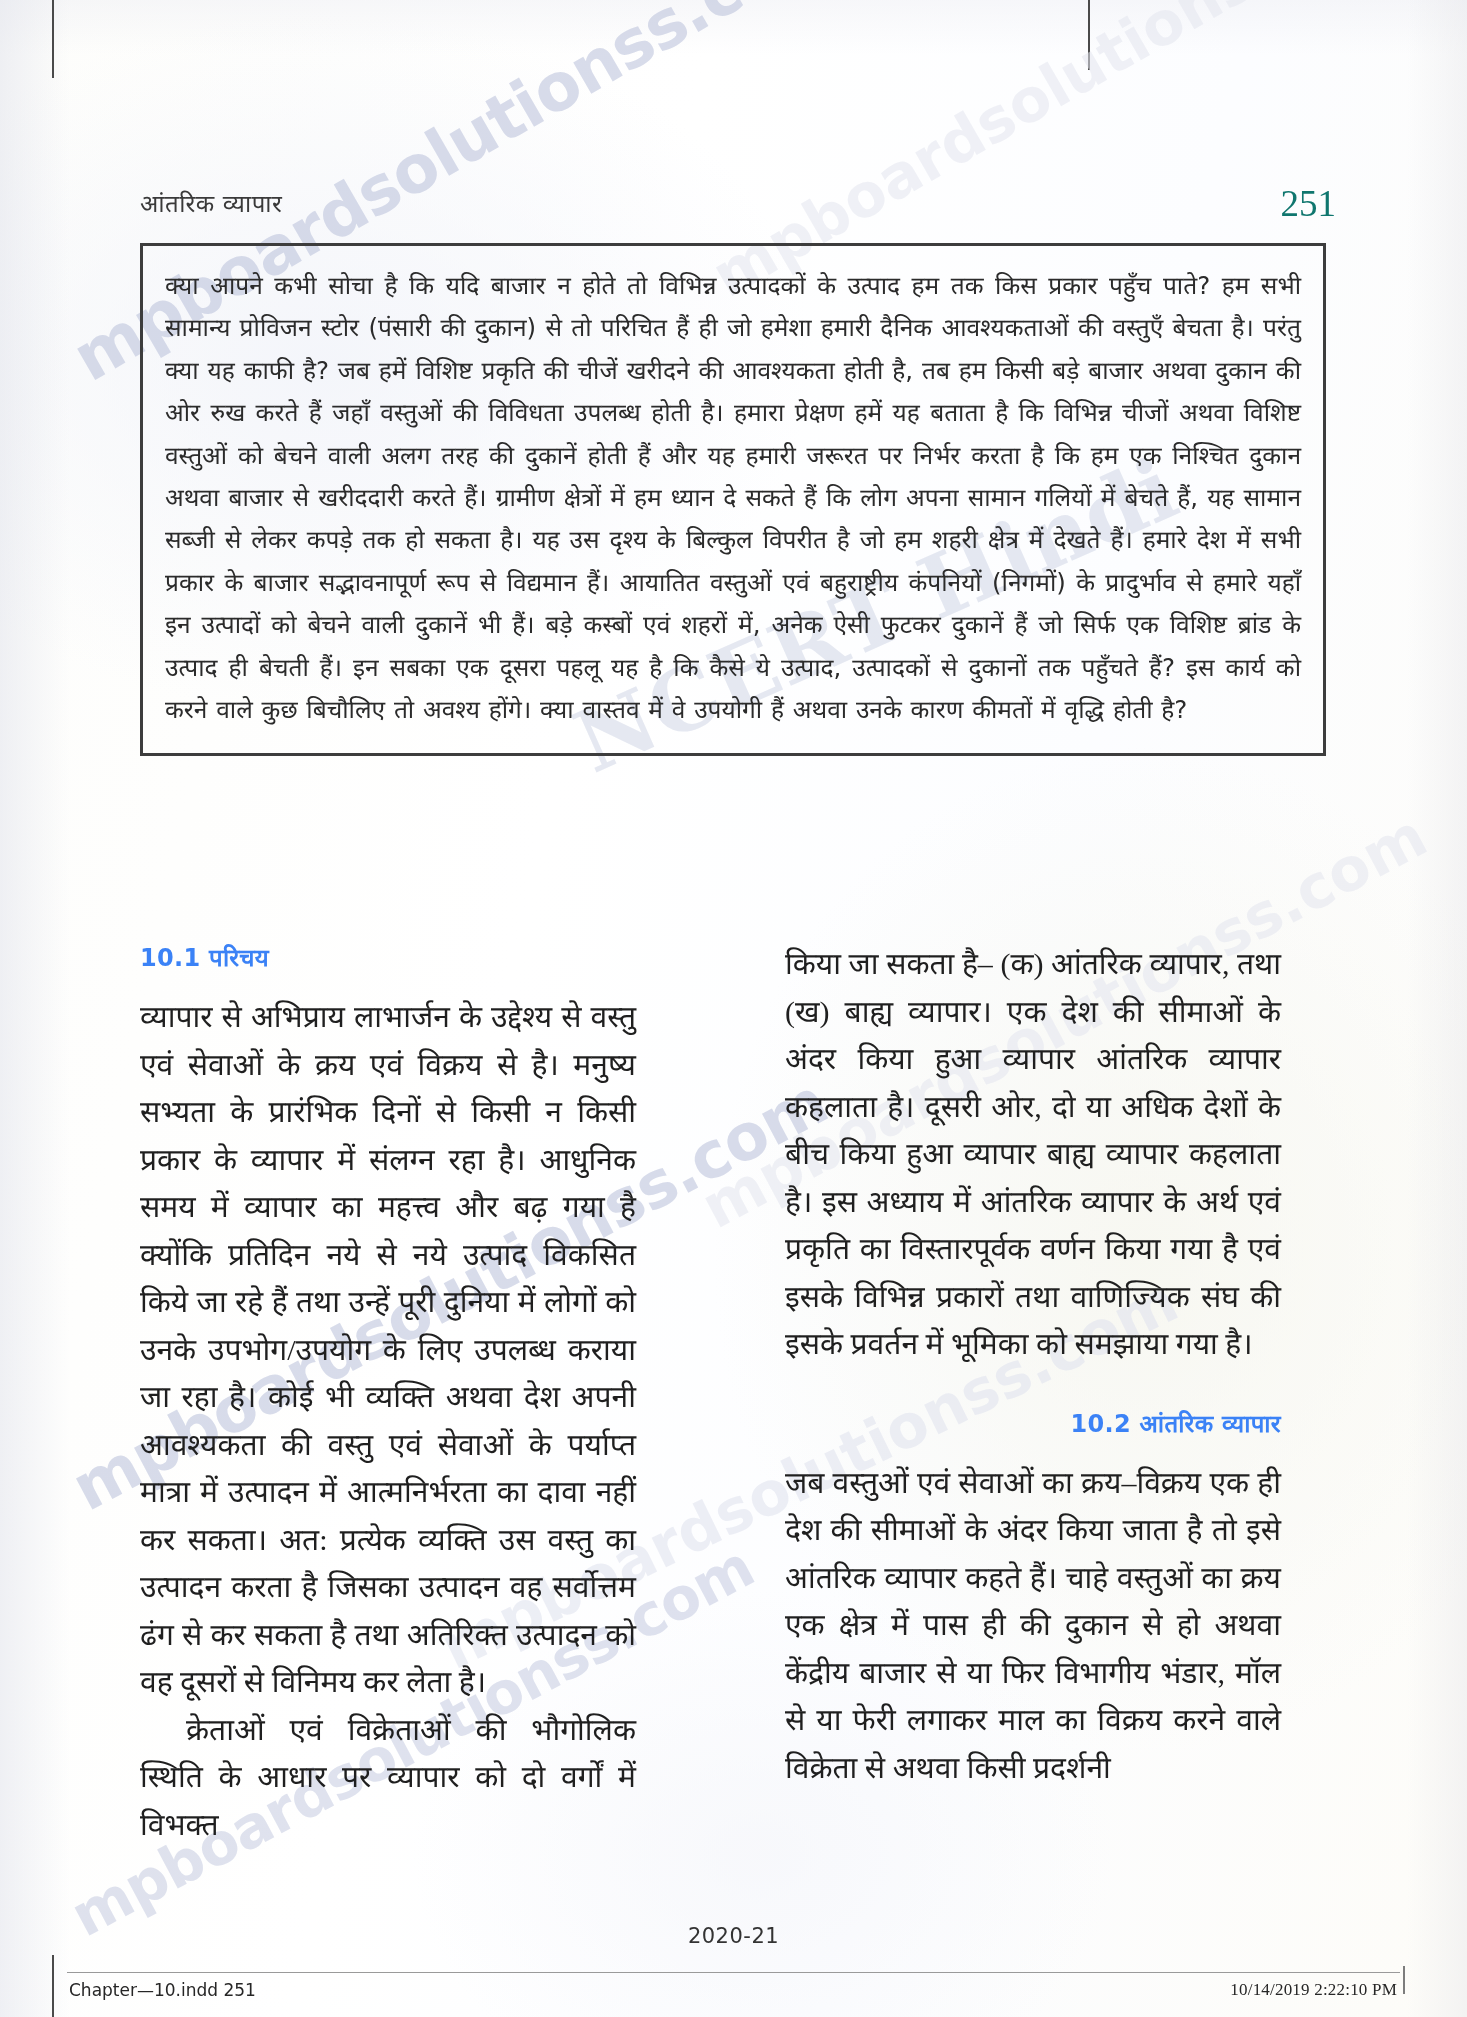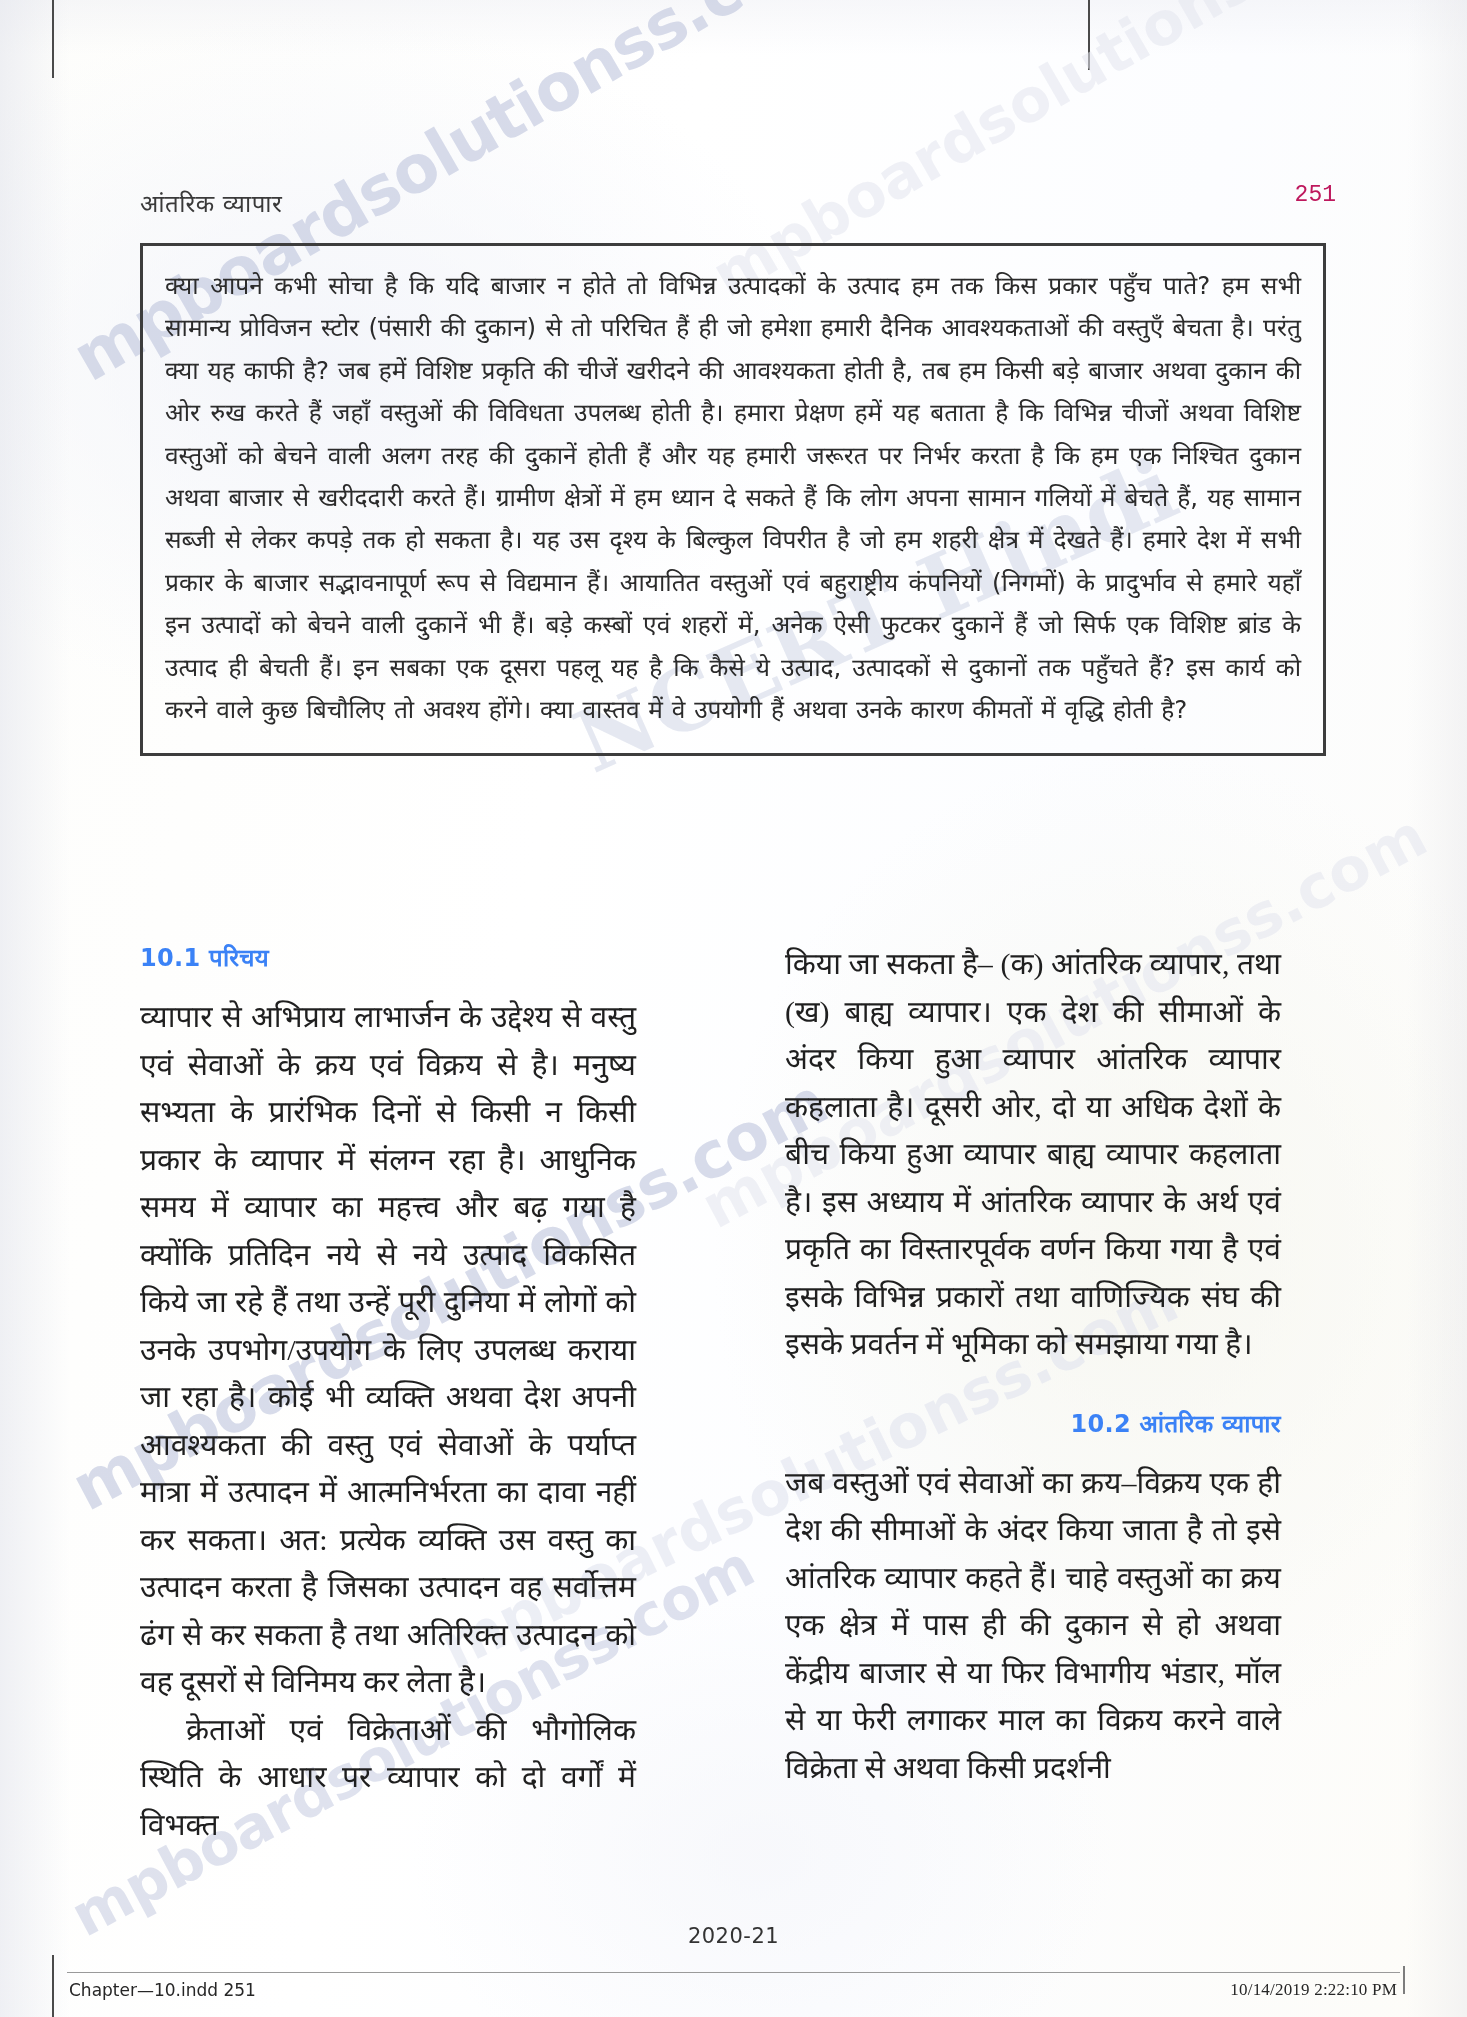--- a/index.html
+++ b/index.html
@@ -113,23 +113,23 @@
     top: 186px;
     font-family: "DejaVu Sans", "Liberation Sans", sans-serif;
     font-size: 24px;
     color: #3a3a3a;
     letter-spacing: 0.5px;
   }
   .folio {
     position: absolute;
     right: 131px;
     top: 182px;
-    font-family: Liberation Mono, monospace;
-    font-size: 23px;
-    color: #be185d;
+    font-family: Liberation Serif, serif;
+    font-size: 37px;
+    color: #0f766e;
   }
 
   
   .opener-box {
     position: absolute;
     left: 140px;
     top: 243px;
     width: 1186px;
     border: 3px solid #3d3d3d;
     box-sizing: border-box;

